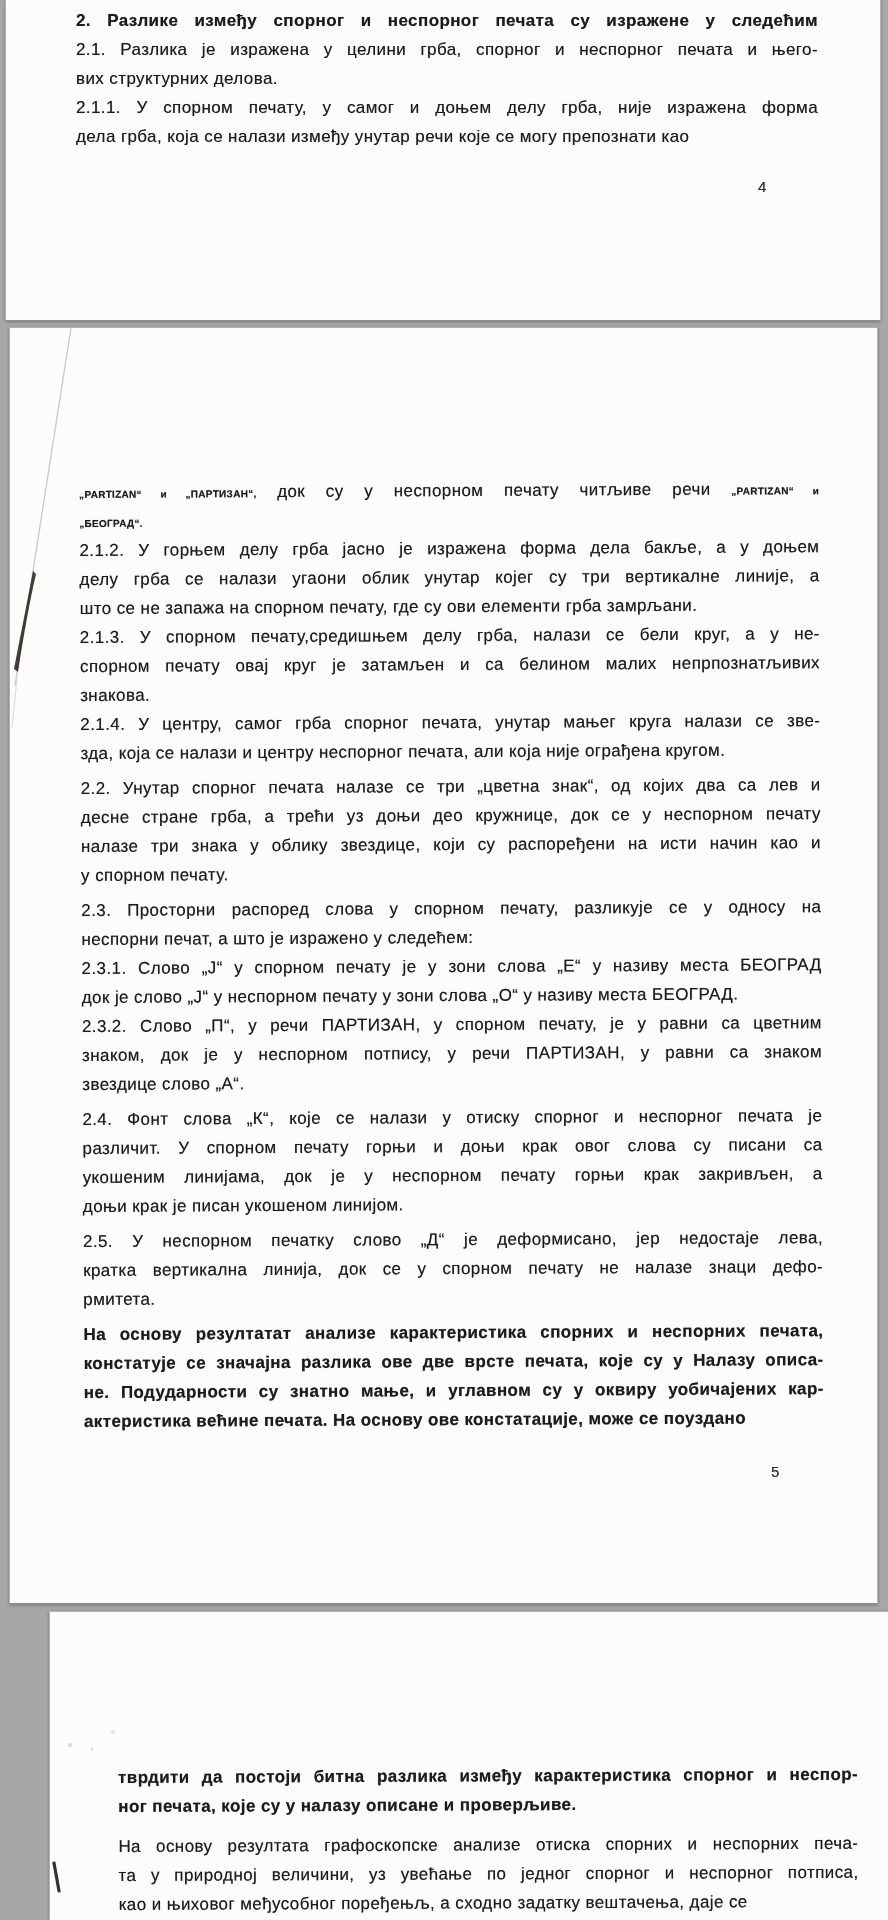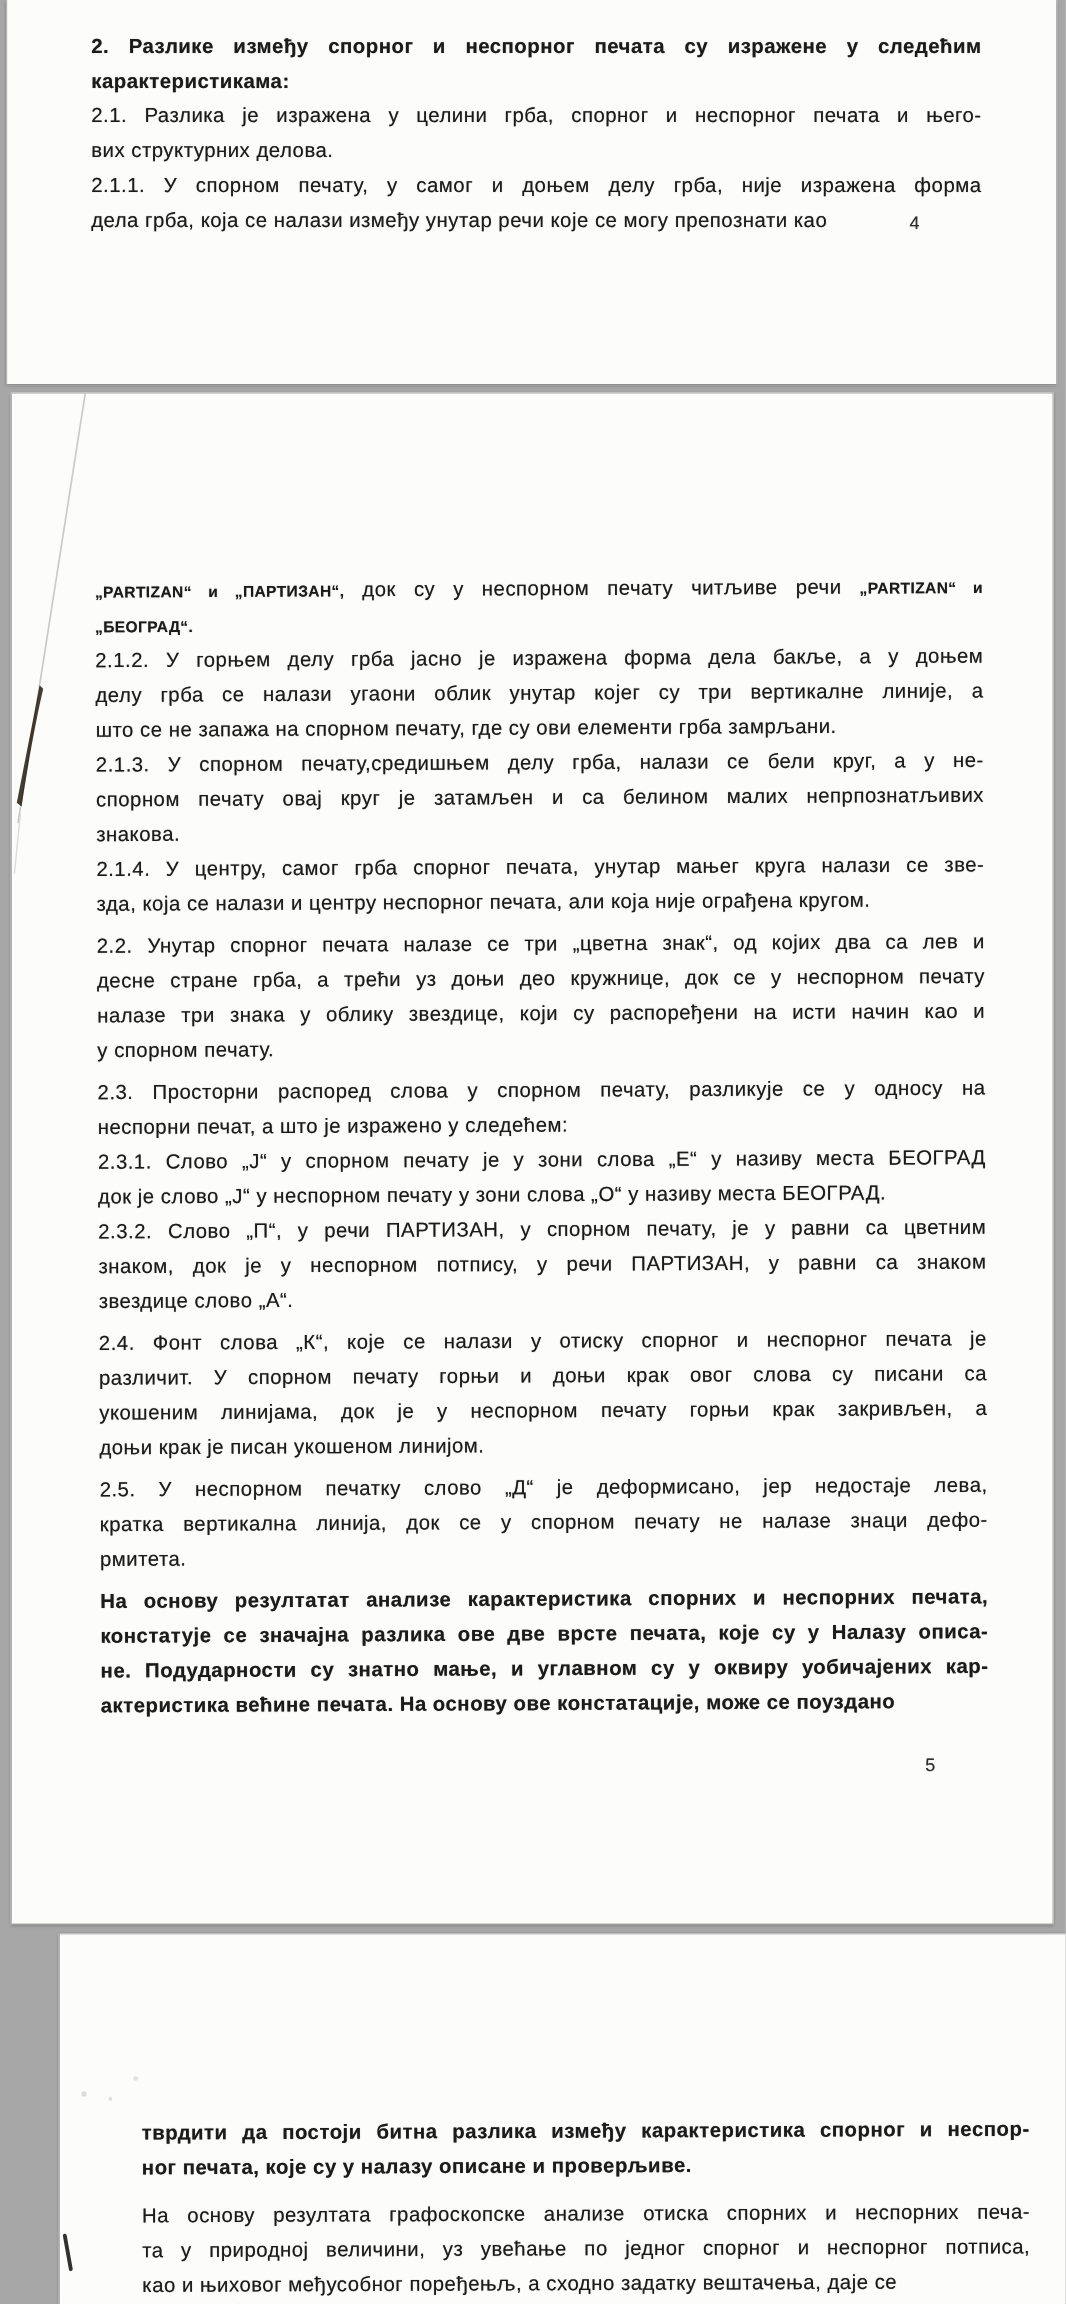--- a/index.html
+++ b/index.html
@@ -28,30 +28,30 @@
   #page3 { left: 9px;  top: 1611px; width: 869px; height: 309px; border-bottom: none; margin-left: 40px; }
 
   .textcol {
     position: absolute;
     color: #1b1b1b;
     font-size: 17px;
     line-height: 29px;
     letter-spacing: 0.4px;
     text-shadow: 0 0 0.7px rgba(10,10,10,0.55);
   }
-  #p1col { left: 70px; top: 24px;   width: 742px; }
+  #p1col { left: 70px; top: 6px;   width: 742px; }
   #p2col { left: 69px; top: 150px; width: 740px; transform: rotate(-0.3deg); transform-origin: 0 0; }
   #p3col { left: 68px; top: 151px; width: 740px; transform: rotate(-0.25deg); transform-origin: 0 0; }
 
   .block { margin: 0; }
   .block.bold { font-weight: bold; }
   .line { height: 29px; white-space: nowrap; }
   .line.fill { white-space: normal; text-align: justify; text-align-last: justify; }
   .seg.small {
-    font-size: 13px;
+    font-size: 10px;
     letter-spacing: 0.3px;
     font-weight: bold;
   }
 
   
   #p2col > .block:nth-child(5),
   #p2col > .block:nth-child(6),
   #p2col > .block:nth-child(9),
   #p2col > .block:nth-child(10),
   #p2col > .block:nth-child(11) { margin-top: 6px; }
@@ -76,21 +76,20 @@
 </style>
 </head>
 <body>
 
 <div class="viewer">
 
   <div class="page" id="page1">
     <div class="textcol" id="p1col">
         <div class="block bold">
           <div class="line fill">2. Разлике између спорног и неспорног печата су изражене у следећим</div>
-          <div class="line">карактеристикама:</div>
         </div>
         <div class="block normal">
           <div class="line fill">2.1. Разлика је изражена у целини грба, спорног и неспорног печата и њего-</div>
           <div class="line">вих структурних делова.</div>
         </div>
         <div class="block normal">
           <div class="line fill">2.1.1. У спорном печату, у самог и доњем делу грба, није изражена форма</div>
           <div class="line">дела грба, која се налази између унутар речи које се могу препознати као</div>
         </div>
       </div>

